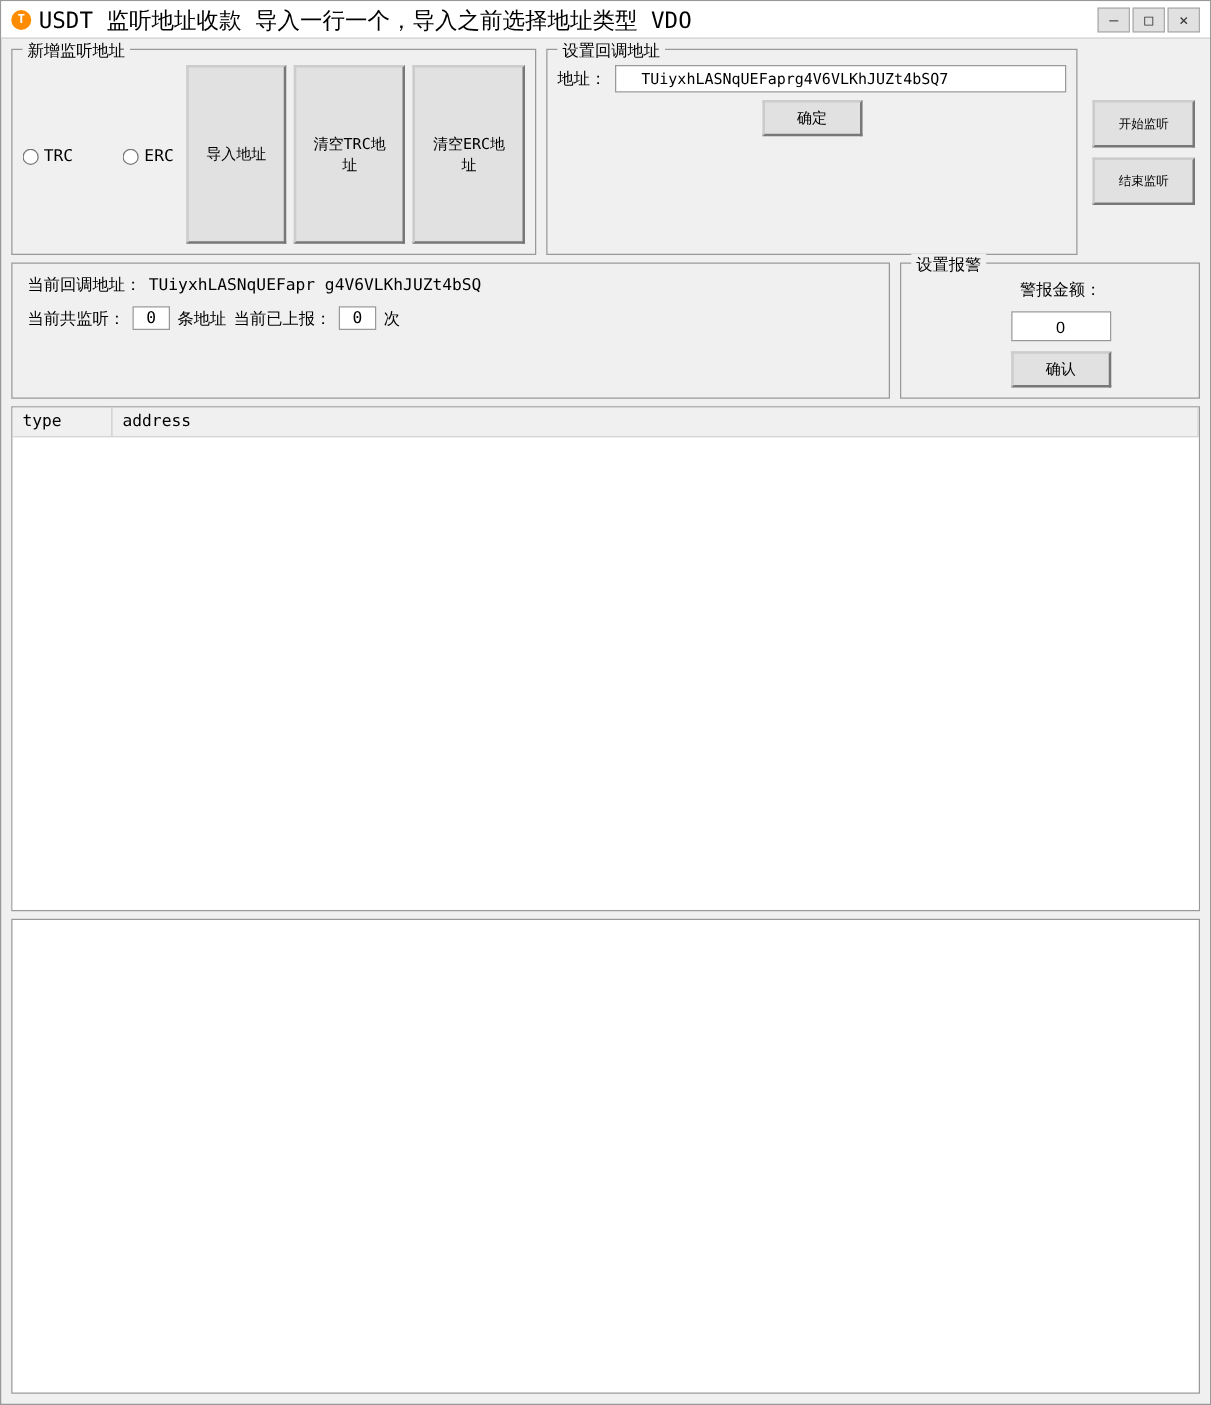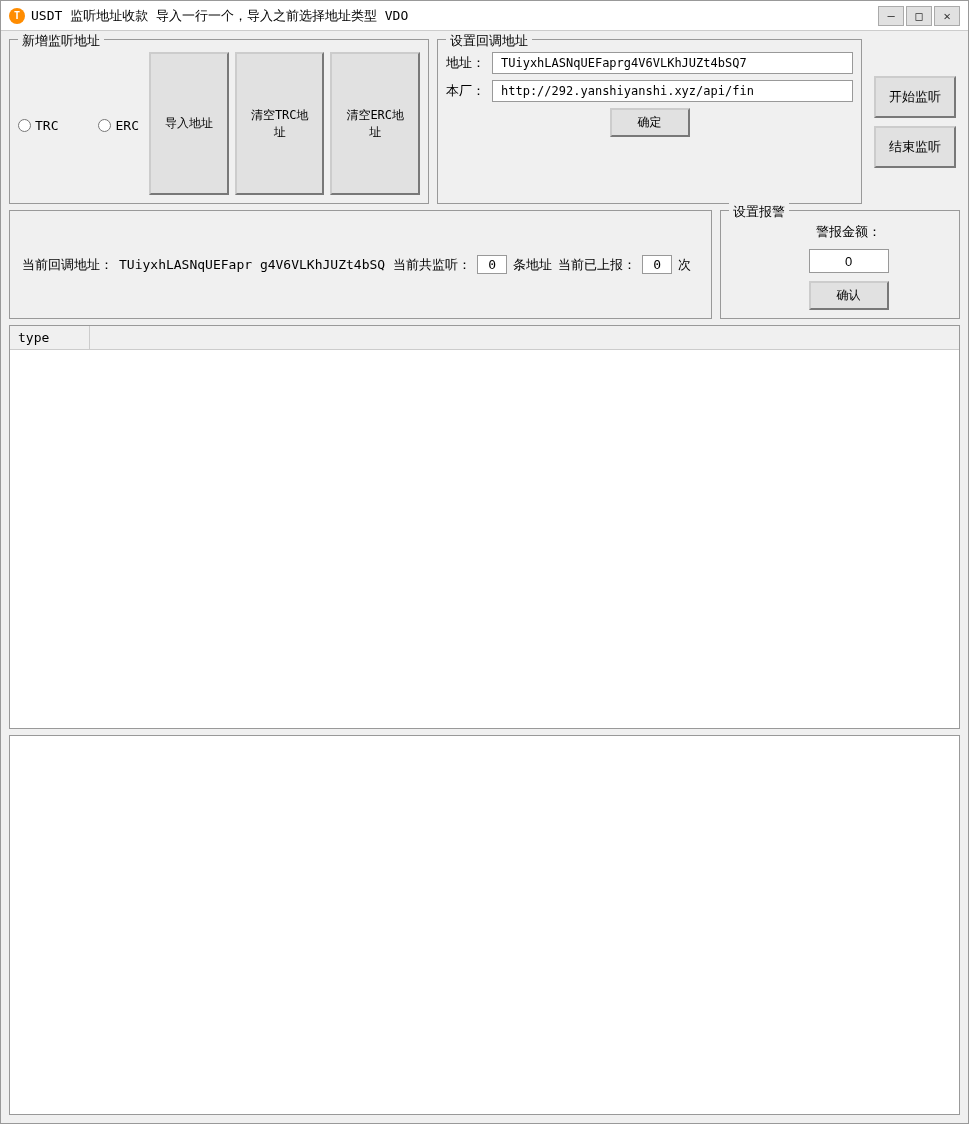--- a/index.html
+++ b/index.html
@@ -46,21 +46,21 @@
       align-items: center;
       justify-content: center;
       color: white;
       font-size: 10px;
       font-weight: bold;
       flex-shrink: 0;
     }
 
     .title-text {
       flex: 1;
-      font-size: 13px;
+      font-size: 18px;
       color: #000;
     }
 
     .title-buttons {
       display: flex;
       gap: 2px;
     }
 
     .title-btn {
       width: 26px;
@@ -169,21 +169,21 @@
     .field-label {
       font-size: 13px;
       white-space: nowrap;
       min-width: 40px;
     }
 
     .text-input {
       flex: 1;
       height: 22px;
       border: 1px solid #999;
-      padding: 2px 8px;
+      padding: 2px 20px;
       font-size: 12px;
       font-family: monospace;
       background: white;
     }
 
     .confirm-row {
       display: flex;
       justify-content: center;
     }
 
@@ -196,37 +196,37 @@
       padding: 4px;
       width: 90px;
       flex-shrink: 0;
     }
 
     .monitor-btn-large {
       padding: 10px 6px;
       background: #e1e1e1;
       border: 2px outset #ccc;
       cursor: pointer;
-      font-size: 13px;
+      font-size: 10px;
       font-family: "SimSun", "MS Gothic", monospace;
       text-align: center;
     }
 
     
     .status-area {
       display: flex;
       gap: 8px;
     }
 
     .status-box {
       flex: 1;
       border: 1px solid #999;
       padding: 8px 12px;
       display: flex;
-      flex-direction: row;
+      flex-direction: column;
       gap: 8px;
     }
 
     .status-line {
       display: flex;
       align-items: center;
       gap: 6px;
       font-size: 13px;
     }
 
@@ -275,21 +275,20 @@
       display: flex;
       flex-direction: column;
       min-height: 0;
     }
 
     .table-header {
       display: flex;
       background: #f0f0f0;
       border-bottom: 1px solid #ccc;
       height: 24px;
-      flex-direction: column;
     }
 
     .th {
       padding: 4px 8px;
       font-size: 13px;
       border-right: 1px solid #ccc;
       display: flex;
       align-items: center;
     }
 
@@ -355,24 +354,20 @@
         </div>
       </div>
 
       <div class="group-box callback-box">
         <span class="group-legend">设置回调地址</span>
         <div class="callback-inner">
           <div class="field-row">
             <span class="field-label">地址：</span>
             <input type="text" class="text-input" value="TUiyxhLASNqUEFaprg4V6VLKhJUZt4bSQ7" style="">
           </div>
-          <div class="field-row">
-            <span class="field-label">本厂：</span>
-            <input type="text" class="text-input" value="http://292.yanshiyanshi.xyz/api/fin" style="">
-          </div>
           <div class="confirm-row">
             <button class="win-btn">确定</button>
           </div>
         </div>
       </div>
 
       <div class="monitor-btns">
         <button class="monitor-btn-large">开始监听</button>
         <button class="monitor-btn-large">结束监听</button>
       </div>

